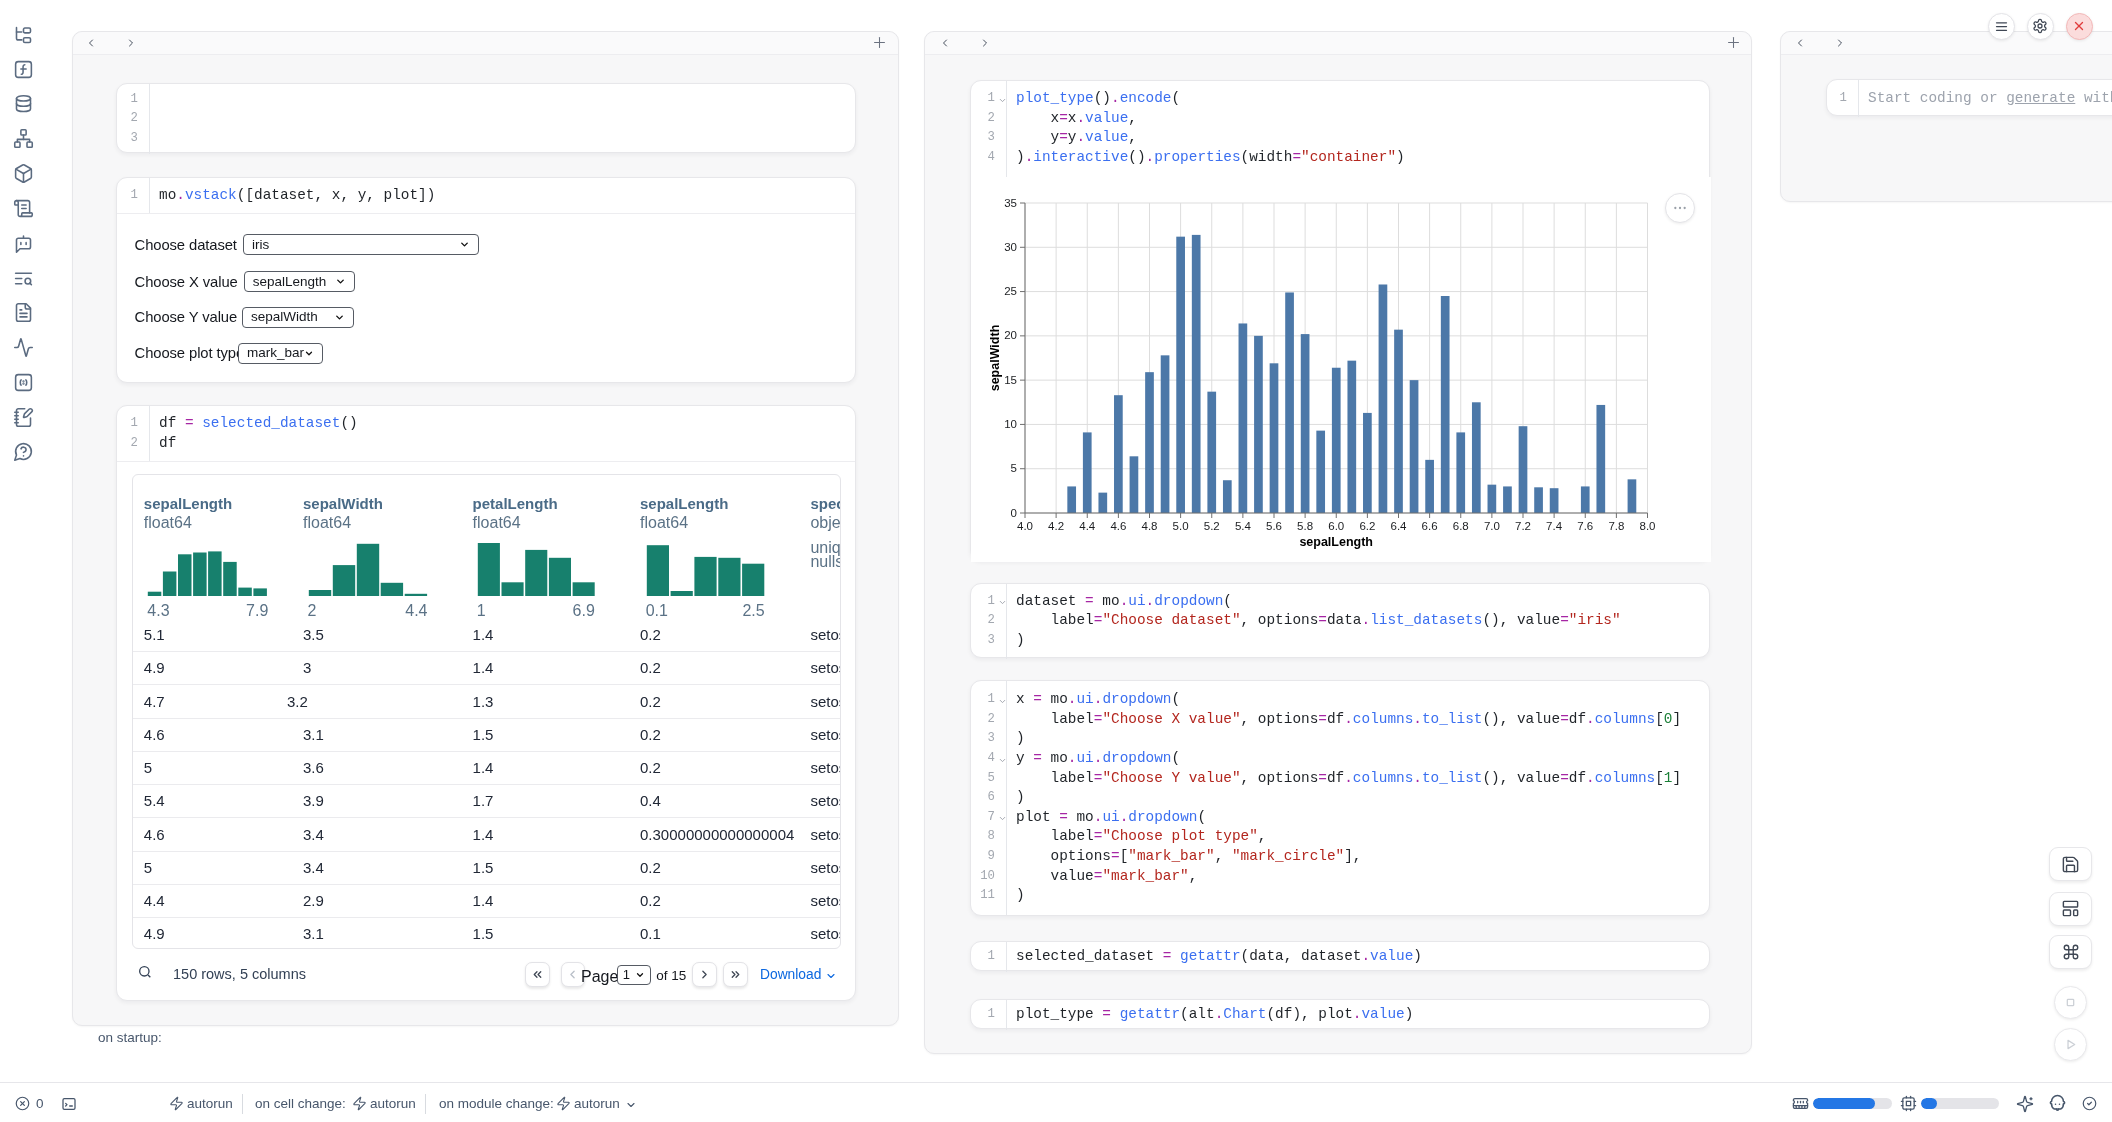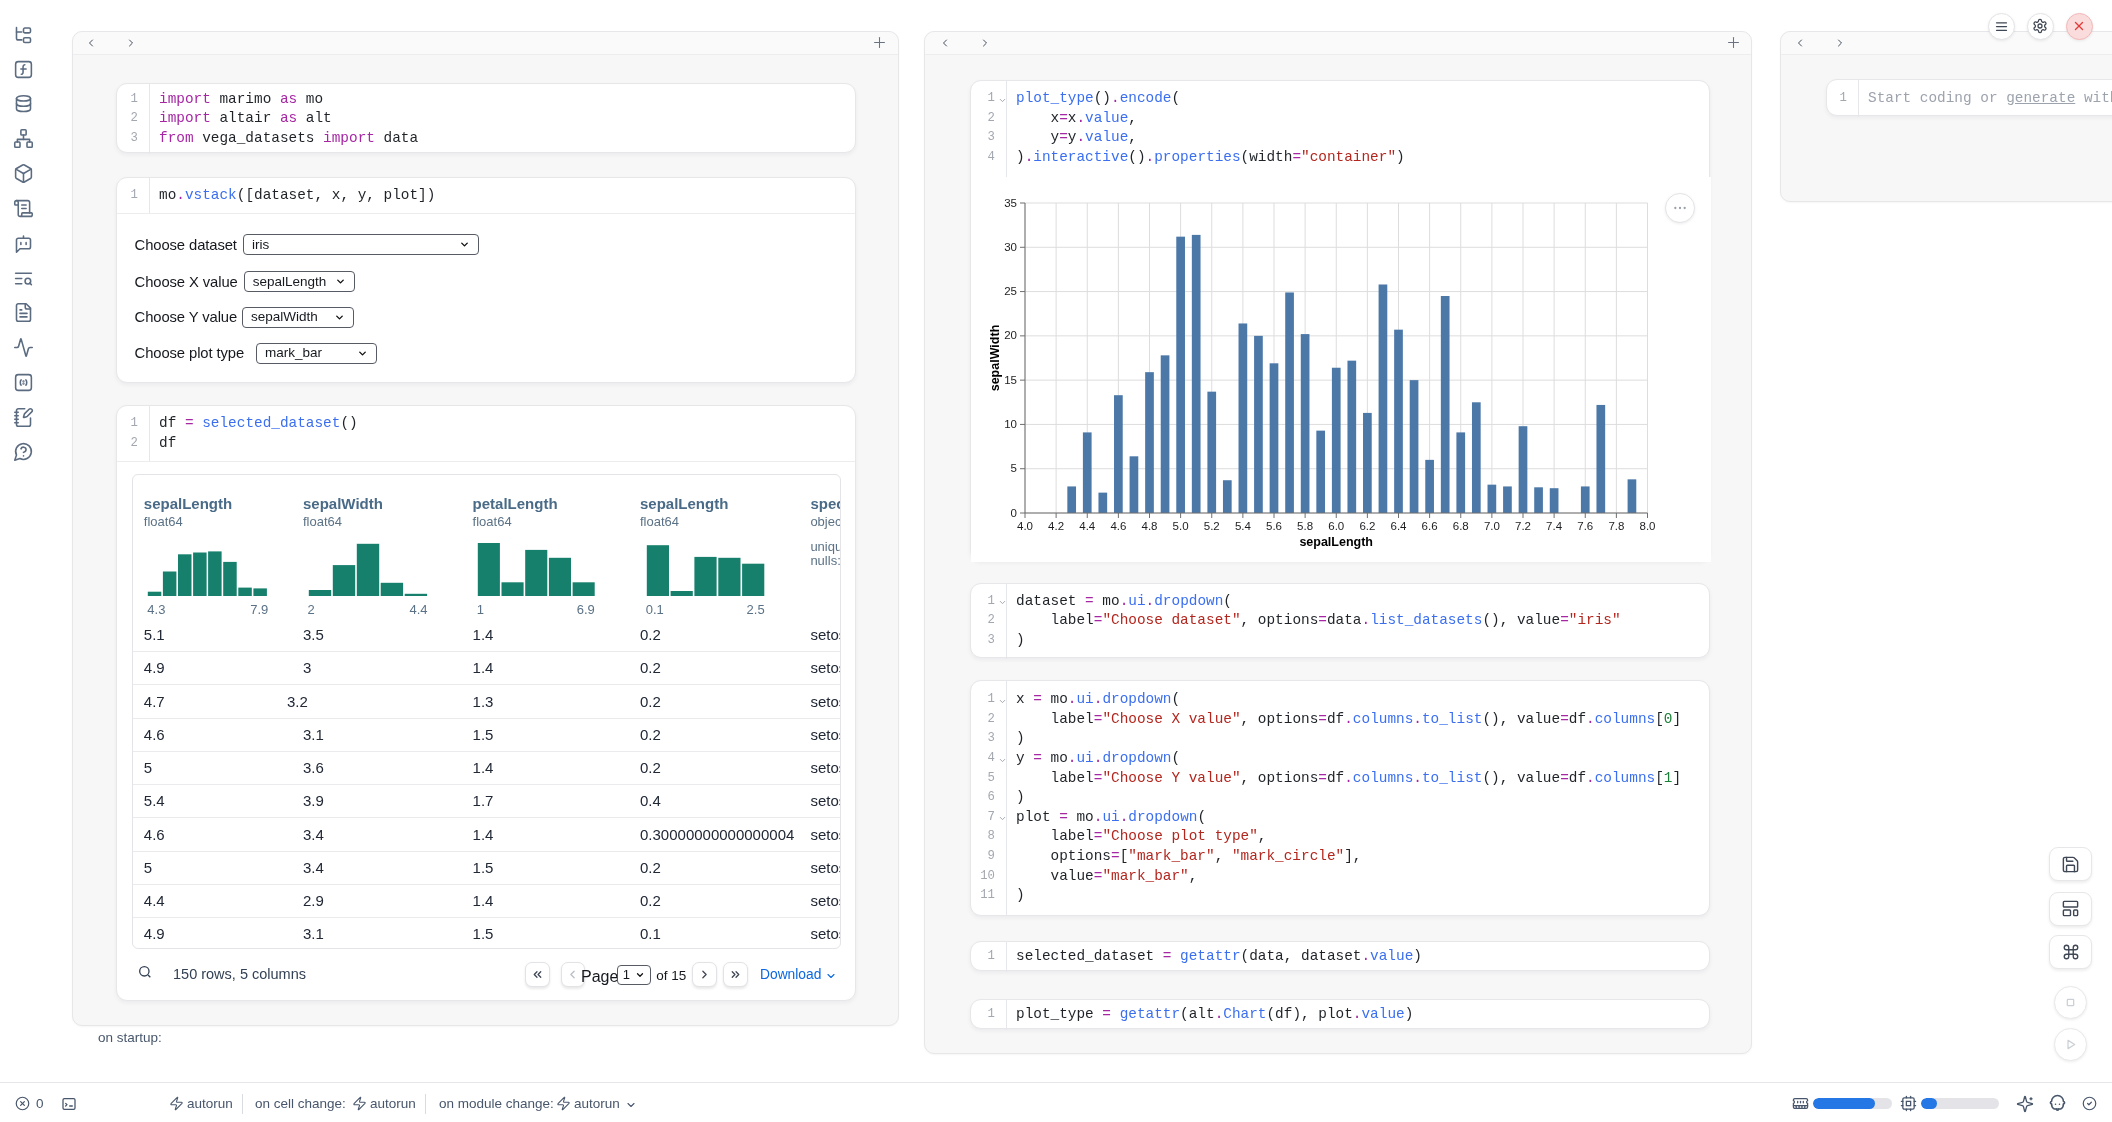--- a/index.html
+++ b/index.html
@@ -15,21 +15,21 @@
 .gut{position:absolute;border-right:1px solid #e5e7eb;text-align:right;
  font-family:"Liberation Mono",monospace;font-size:12.3px;line-height:19.6px;color:#a3a8b0;
  white-space:pre}
 .k{color:#a626a4}.o{color:#a626a4}.f{color:#3b6ff0}.s{color:#b3261e}.nb{color:#1a7f37}
 .divl{position:absolute;left:0;right:0;height:1px;background:#ededf0}
 .lbl{position:absolute;font-size:14.8px;letter-spacing:-0.1px;color:#15181e;white-space:nowrap}
 .sel{position:absolute;background:#fff;border:1.4px solid #565b64;border-radius:4px;
  font-size:13.5px;color:#15181e;line-height:18px;padding:0 8px;display:flex;align-items:center}
 .sel svg{margin-left:auto}
 .hd{font-weight:bold;font-size:15px;color:#4a6b87;white-space:nowrap}
-.sub{font-size:13px;color:#5b7286;white-space:nowrap}
+.sub{font-size:16px;color:#5b7286;white-space:nowrap}
 .cellv{font-size:15px;color:#212836;white-space:nowrap}
 .pbtn{position:absolute;width:24.5px;height:24.5px;background:#fff;border:1px solid #e3e3e7;
  border-radius:7px;box-shadow:0 1.5px 2.5px rgba(0,0,0,.09);display:flex;align-items:center;justify-content:center}
 .circ{position:absolute;border-radius:50%;background:#fff;border:1px solid #e4e4e8;
  box-shadow:0 1px 3px rgba(0,0,0,.08);display:flex;align-items:center;justify-content:center}
 .fab{position:absolute;left:2049px;width:43px;height:34px;background:#fff;border:1px solid #e7e7ea;
  border-radius:9px;box-shadow:0 2px 3px rgba(0,0,0,.07);display:flex;align-items:center;justify-content:center}
 .sbtxt{font-size:13.5px;color:#47566b;white-space:nowrap}
 </style></head><body>
 <svg class="abs" style="left:12.5px;top:24.5px" width="21" height="21" viewBox="0 0 24 24" fill="none" stroke="#5b6b80" stroke-width="1.8" stroke-linecap="round" stroke-linejoin="round">
@@ -141,42 +141,39 @@
 <svg class="abs" style="left:1793.5px;top:36.7px" width="12" height="12" viewBox="0 0 24 24" fill="none" stroke="#3c4654" stroke-width="1.9" stroke-linecap="round" stroke-linejoin="round">
     <path d="m15 18-6-6 6-6"></path>
   </svg>
 <svg class="abs" style="left:1833.5px;top:36.7px" width="12" height="12" viewBox="0 0 24 24" fill="none" stroke="#3c4654" stroke-width="1.9" stroke-linecap="round" stroke-linejoin="round">
     <path d="m9 18 6-6-6-6"></path>
   </svg>
 <div class="cell" style="left:116px;top:83px;width:740px;height:70px">
     <div class="gut" style="left:0;top:0;width:33px;height:70.0px;padding-top:5.6px;padding-right:11px">1
 2
 3</div>
-    <div class="code" style="left:42px;top:5.6px"><span class="k">import</span> marimo <span class="k">as</span> mo
-<span class="k">import</span> altair <span class="k">as</span> alt
-<span class="k">from</span> vega_datasets <span class="k">import</span> data</div>
   </div>
 <div class="cell" style="left:116px;top:177px;width:740px;height:206px">
     <div class="gut" style="left:0;top:0;width:33px;height:35.0px;padding-top:7.7px;padding-right:11px">1</div>
     <div class="code" style="left:42px;top:7.7px">mo<span class="o">.</span><span class="f">vstack</span>([dataset, x, y, plot])</div>
     <div class="divl" style="top:35px"></div>
     <div class="lbl" style="left:17.6px;top:58.60000000000001px">Choose dataset</div>
     <div class="sel" style="left:126.1px;top:56.400000000000006px;width:236px;height:21px">iris<svg width="11" height="11" viewBox="0 0 24 24" fill="none" stroke="#111" stroke-width="3" stroke-linecap="round" stroke-linejoin="round">
         <path d="m6 9 6 6 6-6"></path>
       </svg></div>
     <div class="lbl" style="left:17.6px;top:95.59999999999998px">Choose X value</div>
     <div class="sel" style="left:126.80000000000001px;top:93.39999999999998px;width:111px;height:21px">sepalLength<svg width="11" height="11" viewBox="0 0 24 24" fill="none" stroke="#111" stroke-width="3" stroke-linecap="round" stroke-linejoin="round">
         <path d="m6 9 6 6 6-6"></path>
       </svg></div>
     <div class="lbl" style="left:17.6px;top:130.8px">Choose Y value</div>
     <div class="sel" style="left:125px;top:128.60000000000002px;width:111.7px;height:21px">sepalWidth<svg width="11" height="11" viewBox="0 0 24 24" fill="none" stroke="#111" stroke-width="3" stroke-linecap="round" stroke-linejoin="round">
         <path d="m6 9 6 6 6-6"></path>
       </svg></div>
     <div class="lbl" style="left:17.6px;top:166.7px">Choose plot type</div>
-    <div class="sel" style="left:139px;top:164.5px;width:121px;height:21px">mark_bar<svg width="11" height="11" viewBox="0 0 24 24" fill="none" stroke="#111" stroke-width="3" stroke-linecap="round" stroke-linejoin="round">
+    <div class="sel" style="left:121px;top:164.5px;width:85px;height:21px">mark_bar<svg width="11" height="11" viewBox="0 0 24 24" fill="none" stroke="#111" stroke-width="3" stroke-linecap="round" stroke-linejoin="round">
         <path d="m6 9 6 6 6-6"></path>
       </svg></div>
   </div>
 <div class="cell" style="left:116px;top:405px;width:740px;height:596px">
     <div class="gut" style="left:0;top:0;width:33px;height:55.0px;padding-top:8.2px;padding-right:11px">1
 2</div>
     <div class="code" style="left:42px;top:8.2px">df <span class="o">=</span> <span class="f">selected_dataset</span>()
 df</div>
     <div class="divl" style="top:55px"></div>
     <div class="abs" style="left:15px;top:68px;width:709px;height:475.3px;background:#fff;border:1px solid #e4e4e8;border-radius:6px;overflow:hidden">

